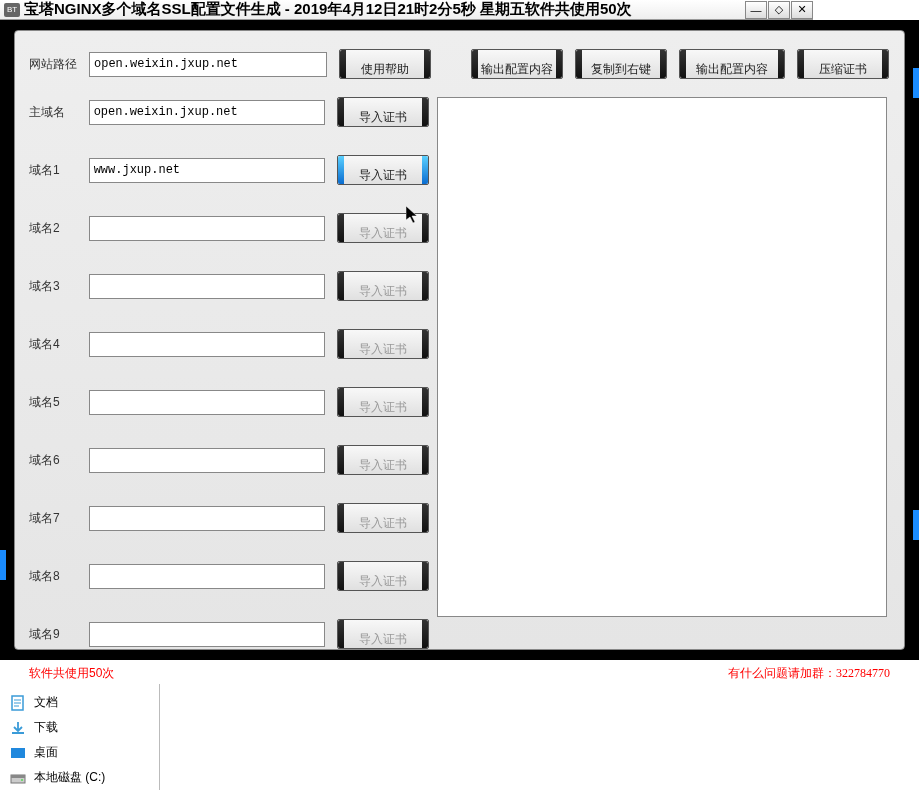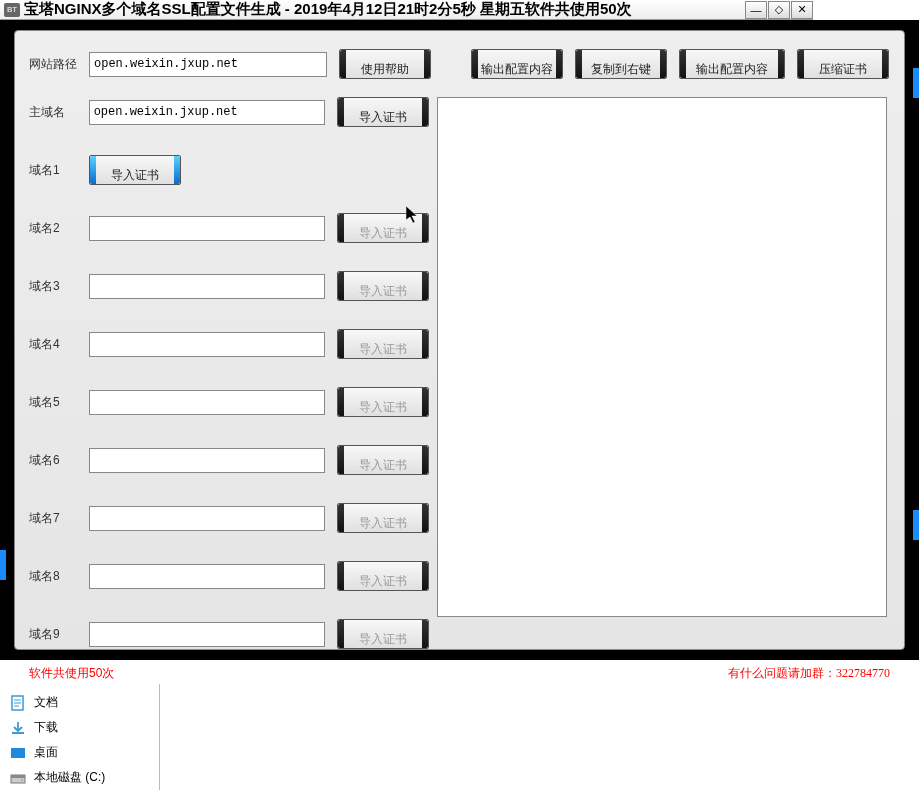--- a/index.html
+++ b/index.html
@@ -280,20 +280,21 @@
             <button class="btn btn-small">
               <span class="edge-l"></span>
                 <span>导入证书</span>
                 <span class="edge-r"></span>
             </button>
           </div>
 
           <div id="domain-rows-container">
               <div class="domain-row">
                 <span class="label-cell">域名1</span>
+                <input class="input-field" value="www.jxup.net" style="">
                 <button class="btn btn-small active">
                   <span class="edge-l"></span>
                   <span>导入证书</span>
                   <span class="edge-r"></span>
                 </button>
               </div>
               <div class="domain-row">
                 <span class="label-cell">域名2</span>
                 <input class="input-field" style="">
                 <button class="btn btn-small disabled">

